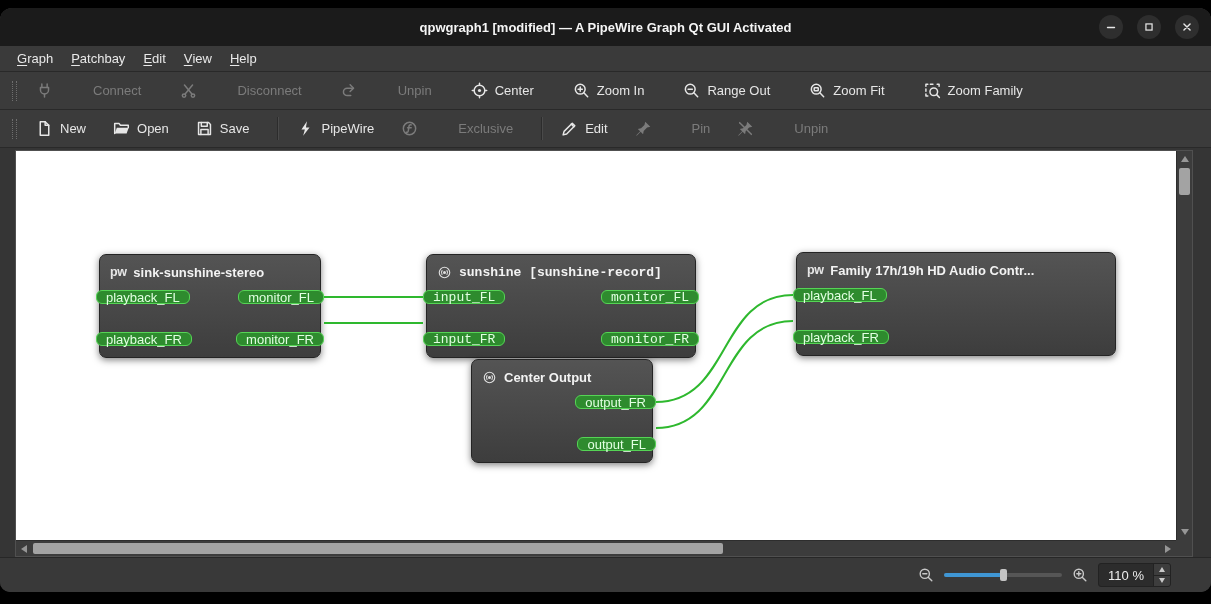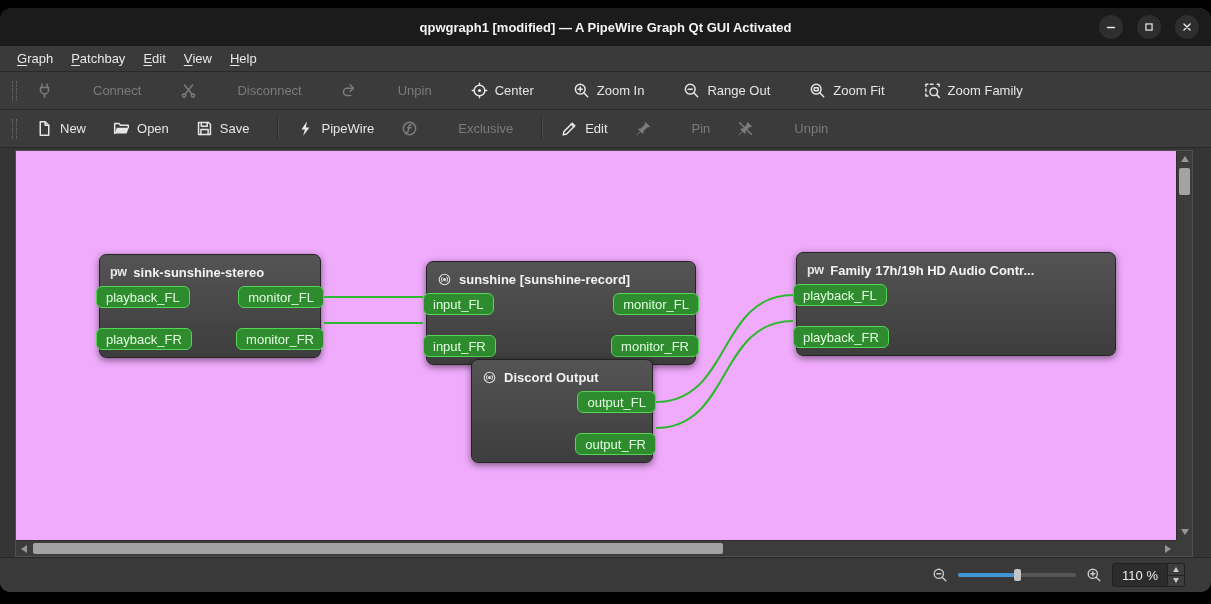--- a/index.html
+++ b/index.html
@@ -44,34 +44,34 @@
            border:1px solid #5e5e5e; border-radius:4px; padding:4px 9px;
            margin-right:12px; color:#ececec; font-size:13px; }
   .combo svg.ic { width:15px; height:15px; color:#8fd0a8; }
   .combo-arrow { width:0; height:0; margin-left:5px;
                  border-left:4px solid transparent; border-right:4px solid transparent;
                  border-top:5px solid #c7c7c7; }
   
   .central { flex:1; min-height:0; background:#353535; padding:2px 18px 0 15px; }
   .viewport-frame { width:100%; height:100%; border:1px solid #505050;
                     display:grid; grid-template-columns:1fr 16px; grid-template-rows:1fr 16px; }
-  .canvas { position:relative; background:#f0abfc; overflow:hidden; }
+  .canvas { position:relative; background:#ffffff; overflow:hidden; }
   #wires { position:absolute; inset:0; width:100%; height:100%; z-index:2; pointer-events:none; }
   #wires path { stroke:var(--wire); stroke-width:2; fill:none; }
   .node { position:absolute; z-index:1; border-radius:7px;
           background:linear-gradient(#545454,#3d3d3d); border:1px solid #242424;
           box-shadow:0 2px 7px rgba(0,0,0,.5); padding:6px 0 7px; }
   .node-title { height:22px; display:flex; align-items:center; gap:7px;
                 padding:0 10px; margin-bottom:3px; color:#f3f3f3;
                 font-weight:bold; font-size:13px; white-space:nowrap; }
   .node-title svg { width:15px; height:15px; color:#e0e0e0; }
   .pw-ic { font-weight:bold; font-size:12.5px; letter-spacing:-.5px; color:#e6e6e6; }
   .port-row { display:flex; justify-content:space-between; align-items:center; height:22px; }
   .port-row + .port-row { margin-top:20px; }
-  .port { height:22px; display:flex; align-items:center; padding:0 9px;
+  .port { height:14px; display:flex; align-items:center; padding:0 9px;
           border-radius:6px; background:var(--port-fill);
           border:1px solid var(--port-border); color:var(--port-text);
           font-size:13px; white-space:nowrap; }
   .port.in { margin-left:-4px; }
   .port.out { margin-right:-4px; }
   .port-spacer { width:1px; }
   
   .vscroll { position:relative; background:#3c3c3c; border-left:1px solid #2d2d2d; }
   .hscroll { position:relative; background:#3c3c3c; border-top:1px solid #2d2d2d; }
   .sb-corner { background:#3c3c3c; }
@@ -79,21 +79,21 @@
   .vthumb { left:2px; right:2px; top:17px; height:27px; }
   .hthumb { top:2px; bottom:2px; left:17px; width:690px; }
   .sb-arrow { position:absolute; width:0; height:0; }
   .sb-up   { top:5px; left:4px; border-left:4px solid transparent; border-right:4px solid transparent; border-bottom:6px solid #969696; }
   .sb-down { bottom:5px; left:4px; border-left:4px solid transparent; border-right:4px solid transparent; border-top:6px solid #969696; }
   .sb-left { left:5px; top:4px; border-top:4px solid transparent; border-bottom:4px solid transparent; border-right:6px solid #969696; }
   .sb-right{ right:5px; top:4px; border-top:4px solid transparent; border-bottom:4px solid transparent; border-left:6px solid #969696; }
   
   .statusbar { flex:0 0 35px; background:#393939; border-top:1px solid #272727;
                display:flex; align-items:center; justify-content:flex-end;
-               gap:10px; padding:0 26px 0 14px; }
+               gap:10px; padding:0 40px 0 14px; }
   .sb-ic svg { width:16px; height:16px; color:#c9c9c9; display:block; }
   .slider { position:relative; width:118px; height:16px; }
   .slider-track { position:absolute; top:6px; left:0; right:0; height:4px; background:#565656; border-radius:2px; }
   .slider-fill  { position:absolute; top:6px; left:0; width:50%; height:4px; background:var(--slider-blue); border-radius:2px; }
   .slider-handle{ position:absolute; top:2px; left:calc(50% - 3px); width:7px; height:12px; background:#c4c4c4; border-radius:2px; }
   .spinbox { display:flex; align-items:stretch; height:24px; background:#2c2c2c;
              border:1px solid #222; border-radius:3px; overflow:hidden; }
   .spin-value { display:flex; align-items:center; padding:0 9px; color:#ededed; font-size:13px; }
   .spin-arrows { display:flex; flex-direction:column; width:17px; border-left:1px solid #222; }
   .spin-btn { flex:1; background:#3d3d3d; display:flex; align-items:center; justify-content:center; }
@@ -279,21 +279,21 @@
             </div>
             <div class="port-row">
               <div class="port in">playback_FL</div>
               <div class="port out">monitor_FL</div>
             </div>
             <div class="port-row">
               <div class="port in">playback_FR</div>
               <div class="port out">monitor_FR</div>
             </div>
           </div>
-          <div class="node" style="left: 410px; top: 110px; width: 270px;">
+          <div class="node" style="left: 410px; top: 103px; width: 270px; font-family: Liberation Mono, monospace;">
             <div class="node-title">
               <svg class="ic" viewBox="0 0 16 16" fill="none" stroke="currentColor" stroke-width="1.4" stroke-linecap="round" stroke-linejoin="round">
                 <circle cx="8" cy="8" r="5.6" stroke-width="1.2"></circle>
                 <circle cx="8" cy="8" r="1.6" fill="currentColor" stroke="none"></circle>
                 <path d="M5.4 6a3.4 3.4 0 0 0 0 4M10.6 6a3.4 3.4 0 0 1 0 4" stroke-width="1.2"></path>
               </svg>
               <span>sunshine [sunshine-record]</span>
             </div>
             <div class="port-row">
               <div class="port in">input_FL</div>
@@ -318,29 +318,29 @@
               <span class="port-spacer"></span>
             </div>
           </div>
           <div class="node" style="left: 455px; top: 208px; width: 182px;">
             <div class="node-title">
               <svg class="ic" viewBox="0 0 16 16" fill="none" stroke="currentColor" stroke-width="1.4" stroke-linecap="round" stroke-linejoin="round">
                 <circle cx="8" cy="8" r="5.6" stroke-width="1.2"></circle>
                 <circle cx="8" cy="8" r="1.6" fill="currentColor" stroke="none"></circle>
                 <path d="M5.4 6a3.4 3.4 0 0 0 0 4M10.6 6a3.4 3.4 0 0 1 0 4" stroke-width="1.2"></path>
               </svg>
-              <span>Discord Output</span>
+              <span>Center Output</span>
+            </div>
+            <div class="port-row">
+              <span class="port-spacer"></span>
+              <div class="port out">output_FR</div>
             </div>
             <div class="port-row">
               <span class="port-spacer"></span>
               <div class="port out">output_FL</div>
-            </div>
-            <div class="port-row">
-              <span class="port-spacer"></span>
-              <div class="port out">output_FR</div>
             </div>
           </div>
         </div>
       <div class="vscroll">
         <div class="sb-arrow sb-up"></div>
         <div class="thumb vthumb"></div>
         <div class="sb-arrow sb-down"></div>
       </div>
       <div class="hscroll">
         <div class="sb-arrow sb-left"></div>

